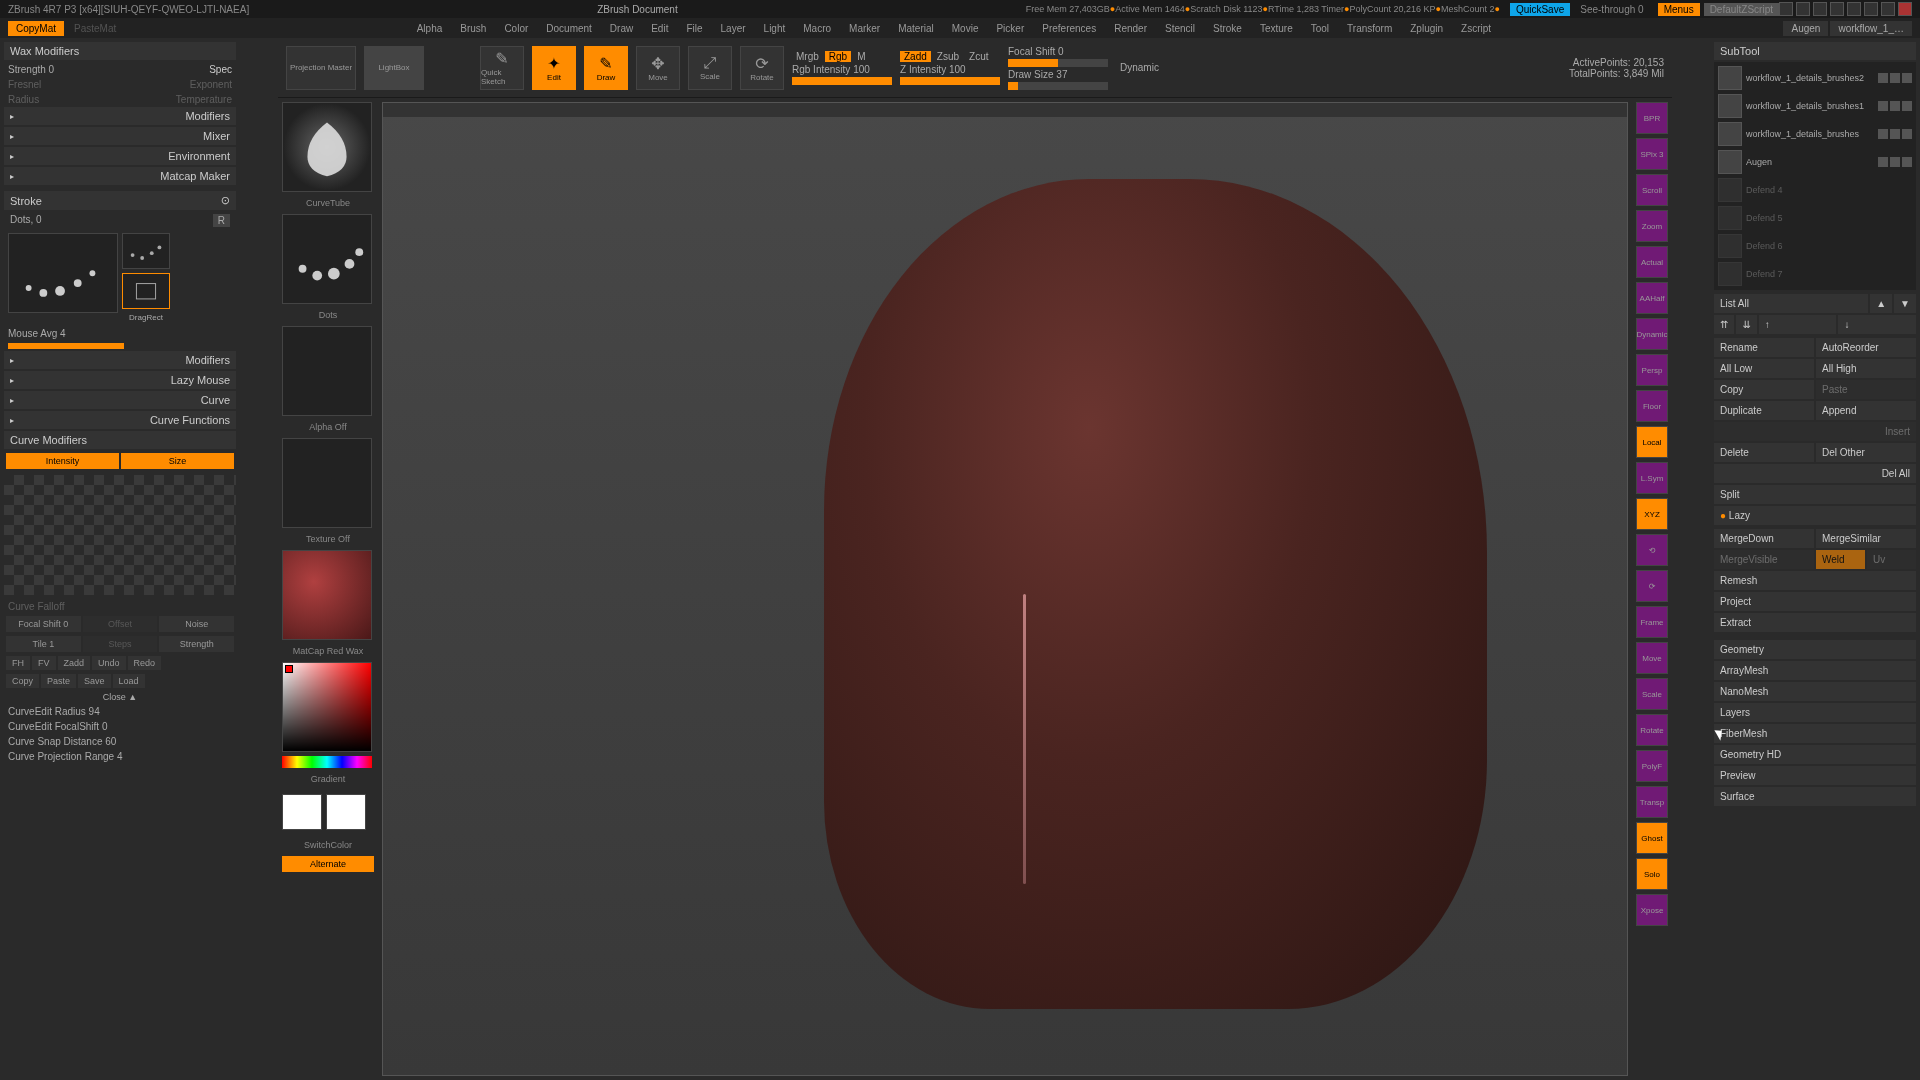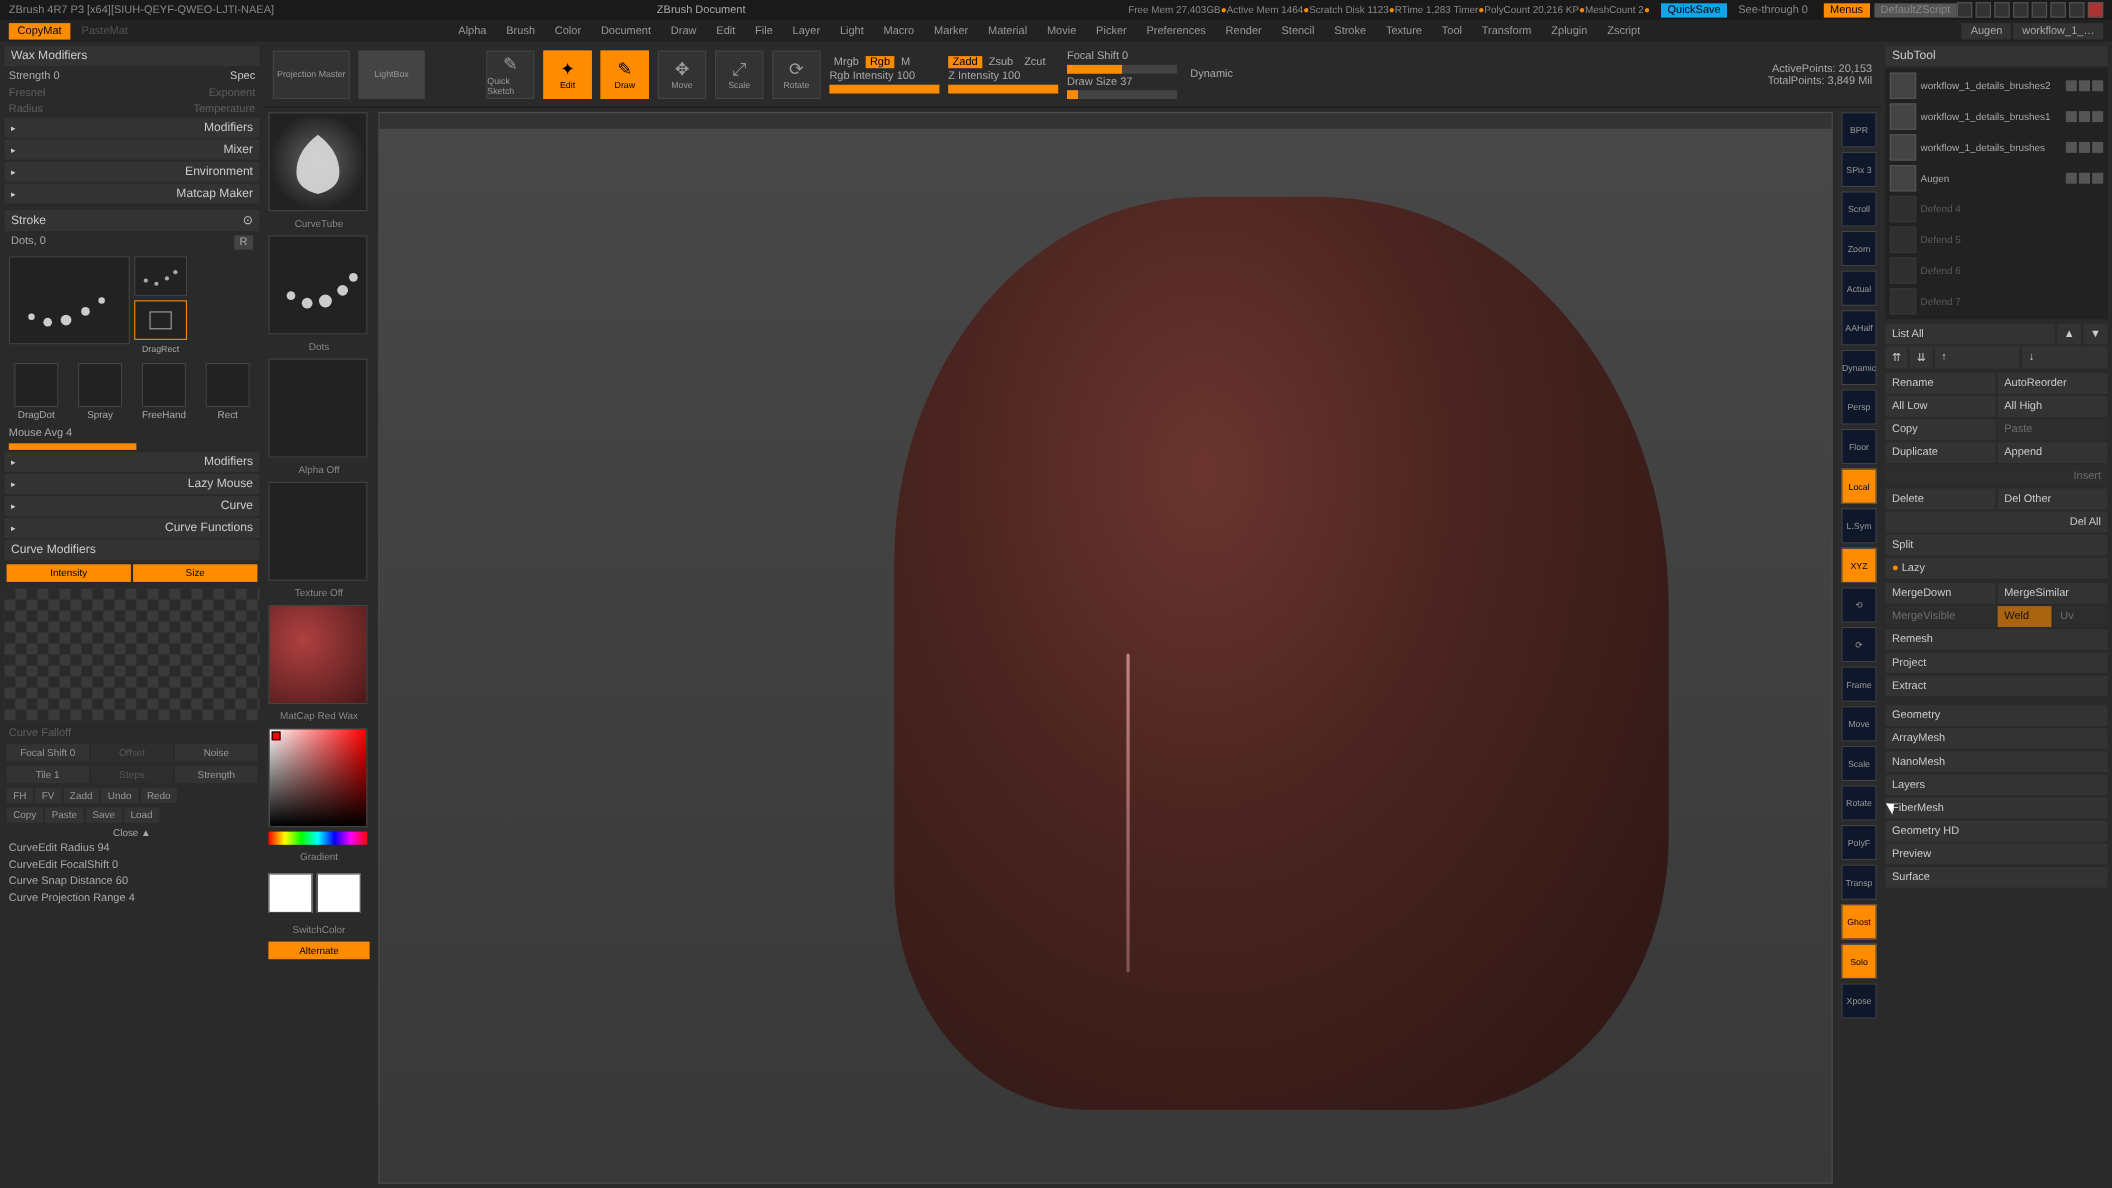--- a/index.html
+++ b/index.html
@@ -13,21 +13,21 @@
 .titlebar .menus { background: #ff8c00; color: #000; padding: 1px 6px; margin: 0 4px; }
 .titlebar .seethrough { margin: 0 10px; }
 .titlebar .icons { display: flex; gap: 3px; }
 .titlebar .icons span { width: 14px; height: 14px; background: #333; border: 1px solid #555; display: inline-block; }
 
 .menubar { height: 20px; background: #222; display: flex; align-items: center; padding: 0 8px; gap: 2px; font-size: 10px; }
 .menubar .btn { padding: 2px 8px; color: #999; cursor: pointer; }
 .menubar .btn.active { background: #ff8c00; color: #000; }
 .menubar .spacer { flex: 1; }
 
-.main { display: flex; height: calc(1080px - 38px); }
+.main { display: flex; height: calc(1080px - 38px); gap: 38px; }
 
 .left-panel { width: 240px; background: #2a2a2a; padding: 4px; overflow: hidden; }
 .section-header { background: #333; padding: 3px 6px; font-size: 11px; color: #ccc; margin-bottom: 2px; display: flex; justify-content: space-between; align-items: center; }
 .section-header.collapsible::before { content: '▸'; margin-right: 4px; font-size: 8px; }
 .slider-row { display: flex; align-items: center; padding: 2px 4px; gap: 4px; }
 .slider-row .label { flex: 1; font-size: 10px; color: #aaa; }
 .slider-row .val { color: #ccc; }
 .slider-row.dim { opacity: 0.4; }
 .btn-row { display: flex; gap: 2px; padding: 2px; }
 .btn-row .b { flex: 1; background: #333; padding: 3px; text-align: center; font-size: 9px; color: #999; }
@@ -73,21 +73,21 @@
 .swatch-row { display: flex; gap: 4px; padding: 4px 0; }
 .swatch { width: 40px; height: 36px; background: #fff; border: 1px solid #444; }
 
 .viewport { flex: 1; background: linear-gradient(#484848, #383838); position: relative; margin: 4px; border: 1px solid #555; }
 .viewport-inner { position: absolute; inset: 30px 20px 20px 20px; }
 .sculpt { position: absolute; left: 35%; top: 5%; width: 55%; height: 90%; background: radial-gradient(ellipse at 40% 30%, #6b3530 0%, #4a2420 40%, #2a1512 100%); border-radius: 40% 45% 30% 25%; filter: blur(0.5px); }
 .sculpt::before { content: ''; position: absolute; left: 30%; top: 50%; width: 3px; height: 35%; background: linear-gradient(#c08080, #805050); border-radius: 2px; }
 .ruler { position: absolute; top: 0; left: 0; right: 0; height: 14px; background: #333; }
 
 .nav-strip { width: 40px; background: #2a2a2a; display: flex; flex-direction: column; gap: 4px; padding: 4px; }
-.nav-btn { width: 32px; height: 32px; background: #0f172a; border: 1px solid #444; display: flex; align-items: center; justify-content: center; font-size: 8px; color: #999; }
+.nav-btn { width: 32px; height: 32px; background: #701a75; border: 1px solid #444; display: flex; align-items: center; justify-content: center; font-size: 8px; color: #999; }
 .nav-btn.orange { background: #ff8c00; color: #000; }
 
 .right-panel { width: 210px; background: #2a2a2a; padding: 4px; overflow: hidden; }
 .subtool-list { background: #222; padding: 2px; }
 .subtool-item { display: flex; align-items: center; padding: 2px; gap: 4px; height: 28px; }
 .subtool-item .thumb { width: 24px; height: 24px; background: #444; border: 1px solid #555; }
 .subtool-item .name { flex: 1; font-size: 9px; color: #aaa; overflow: hidden; }
 .subtool-item .vis { display: flex; gap: 2px; }
 .subtool-item .vis span { width: 10px; height: 10px; background: #555; }
 .subtool-item.dim { opacity: 0.4; }
@@ -217,26 +217,20 @@
                 <circle cx="20" cy="25" r="2" fill="#aaa"></circle>
                 <circle cx="30" cy="20" r="2" fill="#aaa"></circle>
                 <circle cx="38" cy="14" r="2" fill="#aaa"></circle>
               </svg></div>
           <div class="stroke-thumb sel"><svg viewBox="0 0 48 36">
                 <rect x="14" y="10" width="20" height="16" fill="none" stroke="#aaa"></rect>
               </svg></div>
           <div style="font-size:8px;text-align:center;">DragRect</div>
         </div>
       </div>
-      <div class="brush-types">
-        <div class="brush-item"><div class="icon"></div><span>DragDot</span></div>
-        <div class="brush-item"><div class="icon"></div><span>Spray</span></div>
-        <div class="brush-item"><div class="icon"></div><span>FreeHand</span></div>
-        <div class="brush-item"><div class="icon"></div><span>Rect</span></div>
-      </div>
       <div class="slider-row">
           <span class="label">Mouse Avg 4</span>
         </div>
       <div style="height:6px;background:#ff8c00;width:50%;margin:2px 4px;"></div>
       <div class="section-header collapsible">Modifiers</div>
       <div class="section-header collapsible">Lazy Mouse</div>
       <div class="section-header collapsible">Curve</div>
       <div class="section-header collapsible">Curve Functions</div>
       <div class="section-header">Curve Modifiers</div>
       <div class="btn-row">

